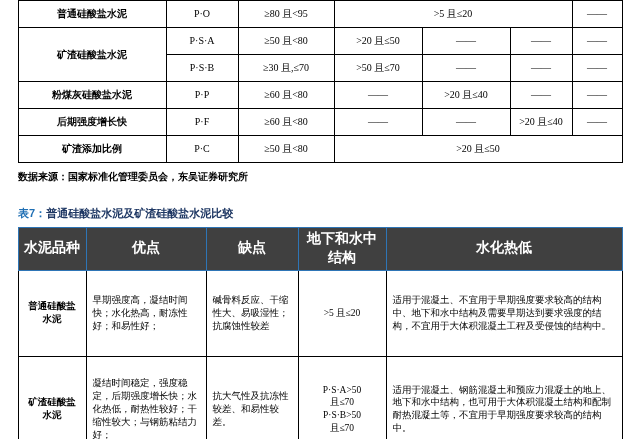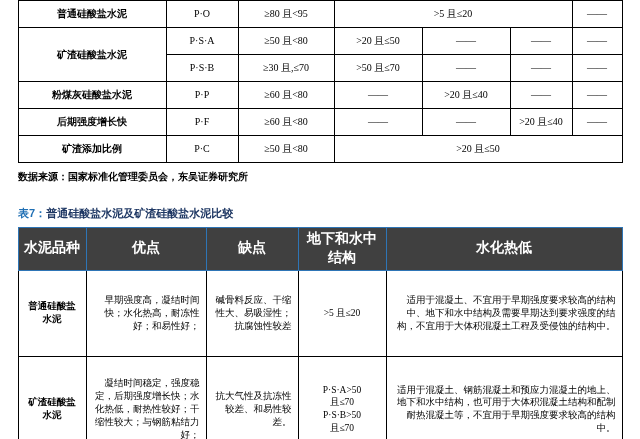--- a/index.html
+++ b/index.html
@@ -84,21 +84,21 @@
   }
   .cmp-table tbody td {
     font-size: 9.5px;
     padding: 5px 6px;
   }
   .cmp-table .rowname {
     font-weight: bold;
     text-align: center;
   }
   .cmp-table .cell-just {
-    text-align: right;
+    text-align: left;
   }
   .cmp-table .cell-ctr {
     text-align: center;
   }
 </style>
 </head>
 <body>
 
 <div class="page">
 

